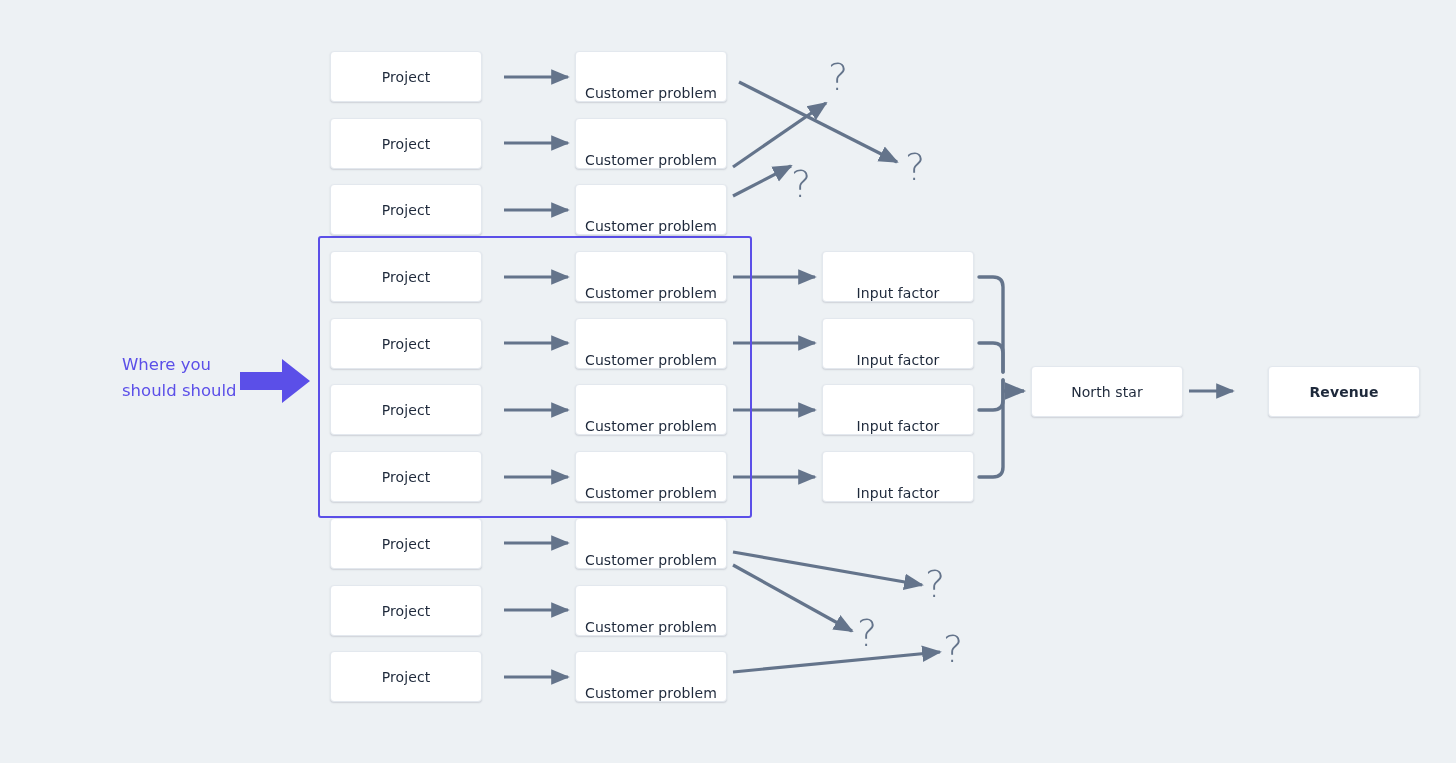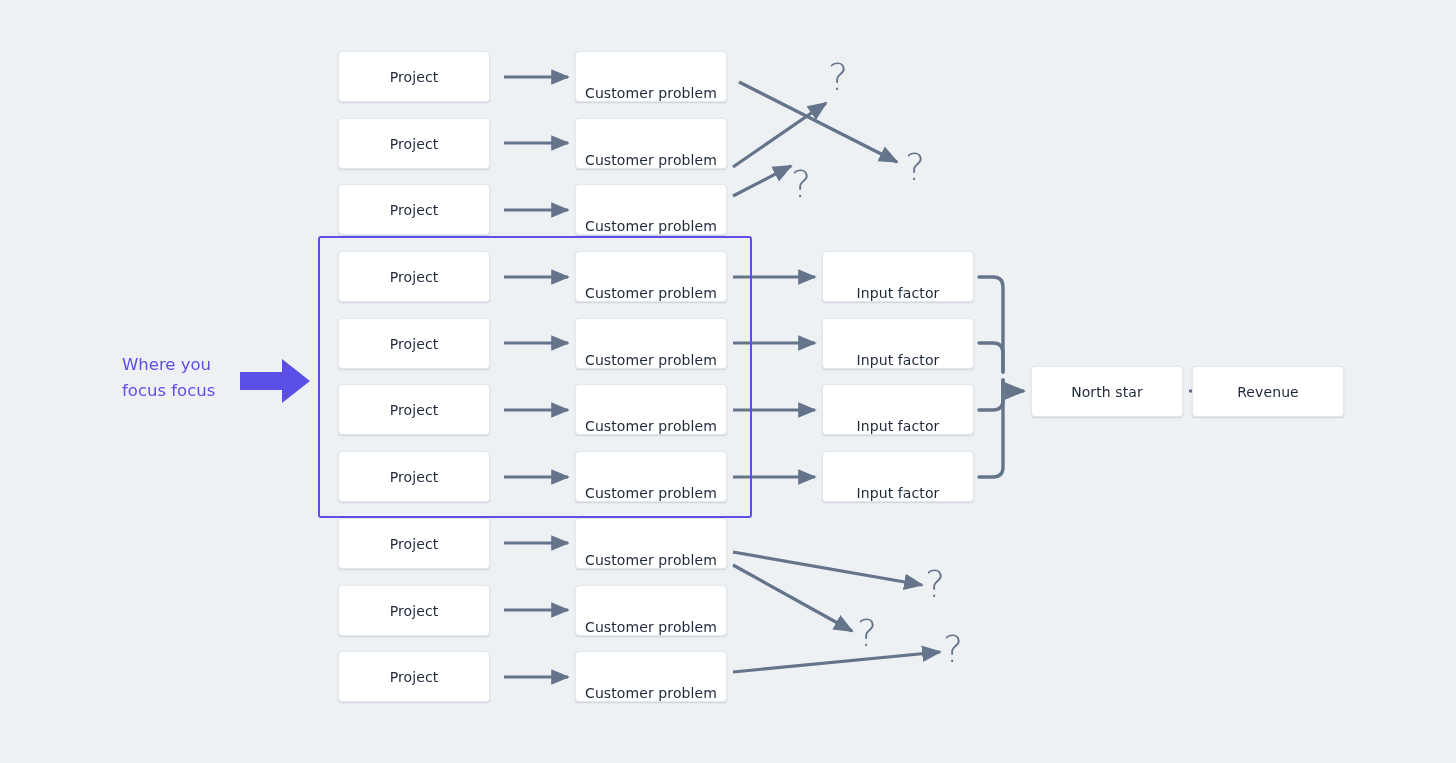--- a/index.html
+++ b/index.html
@@ -17,25 +17,25 @@
     background:#ffffff;
     border:1px solid #e3e8ee;
     border-radius:4px;
     box-shadow:0 1px 2px rgba(30,41,59,.10), 0 1px 1px rgba(30,41,59,.05);
     display:flex;align-items:center;justify-content:center;
     color:#1e293b;
     font-size:14px;
     letter-spacing:.1px;
     box-sizing:border-box;
   }
-  .node.project{width:152px;height:51px;left:338px;}
+  .node.project{width:152px;height:51px;left:330px;}
   .node.problem{width:152px;height:51px;left:575px;align-items:flex-end;}
   .node.factor{width:152px;height:51px;left:822px;align-items:flex-end;}
   .node.north{width:152px;height:51px;left:1031px;top:366px;}
-  .node.revenue{width:152px;height:51px;left:1192px;top:366px;}
+  .node.revenue{width:152px;height:51px;left:1268px;top:366px;font-weight:bold;}
 
   #focus-box{
     position:absolute;
     left:318px;top:236px;
     width:434px;height:282px;
     border:2px solid #5b4fe8;
     border-radius:3px;
     box-sizing:border-box;
     background:transparent;
   }
@@ -123,21 +123,21 @@
 
     <g>
       <line x1="1189" y1="391" x2="1233" y2="391" stroke="#64748b" stroke-width="3" marker-end="url(#arw)"></line>
     </g>
   </svg>
 
   <div id="focus-box"></div>
 
   <div id="focus-label">
     <span class="l1">Where you</span>
-    <span class="l2">focus focus</span>
+    <span class="l2">should should</span>
   </div>
 
   <svg id="focus-arrow" viewBox="0 0 74 50" xmlns="http://www.w3.org/2000/svg">
     <path d="M2,16 H44 V3 L72,25 L44,47 V34 H2 Z" fill="#5b4fe8"></path>
   </svg>
 
   <div class="node project" style="top:51px">
       <span>Project</span>
     </div>
   <div class="node project" style="top:118px">

